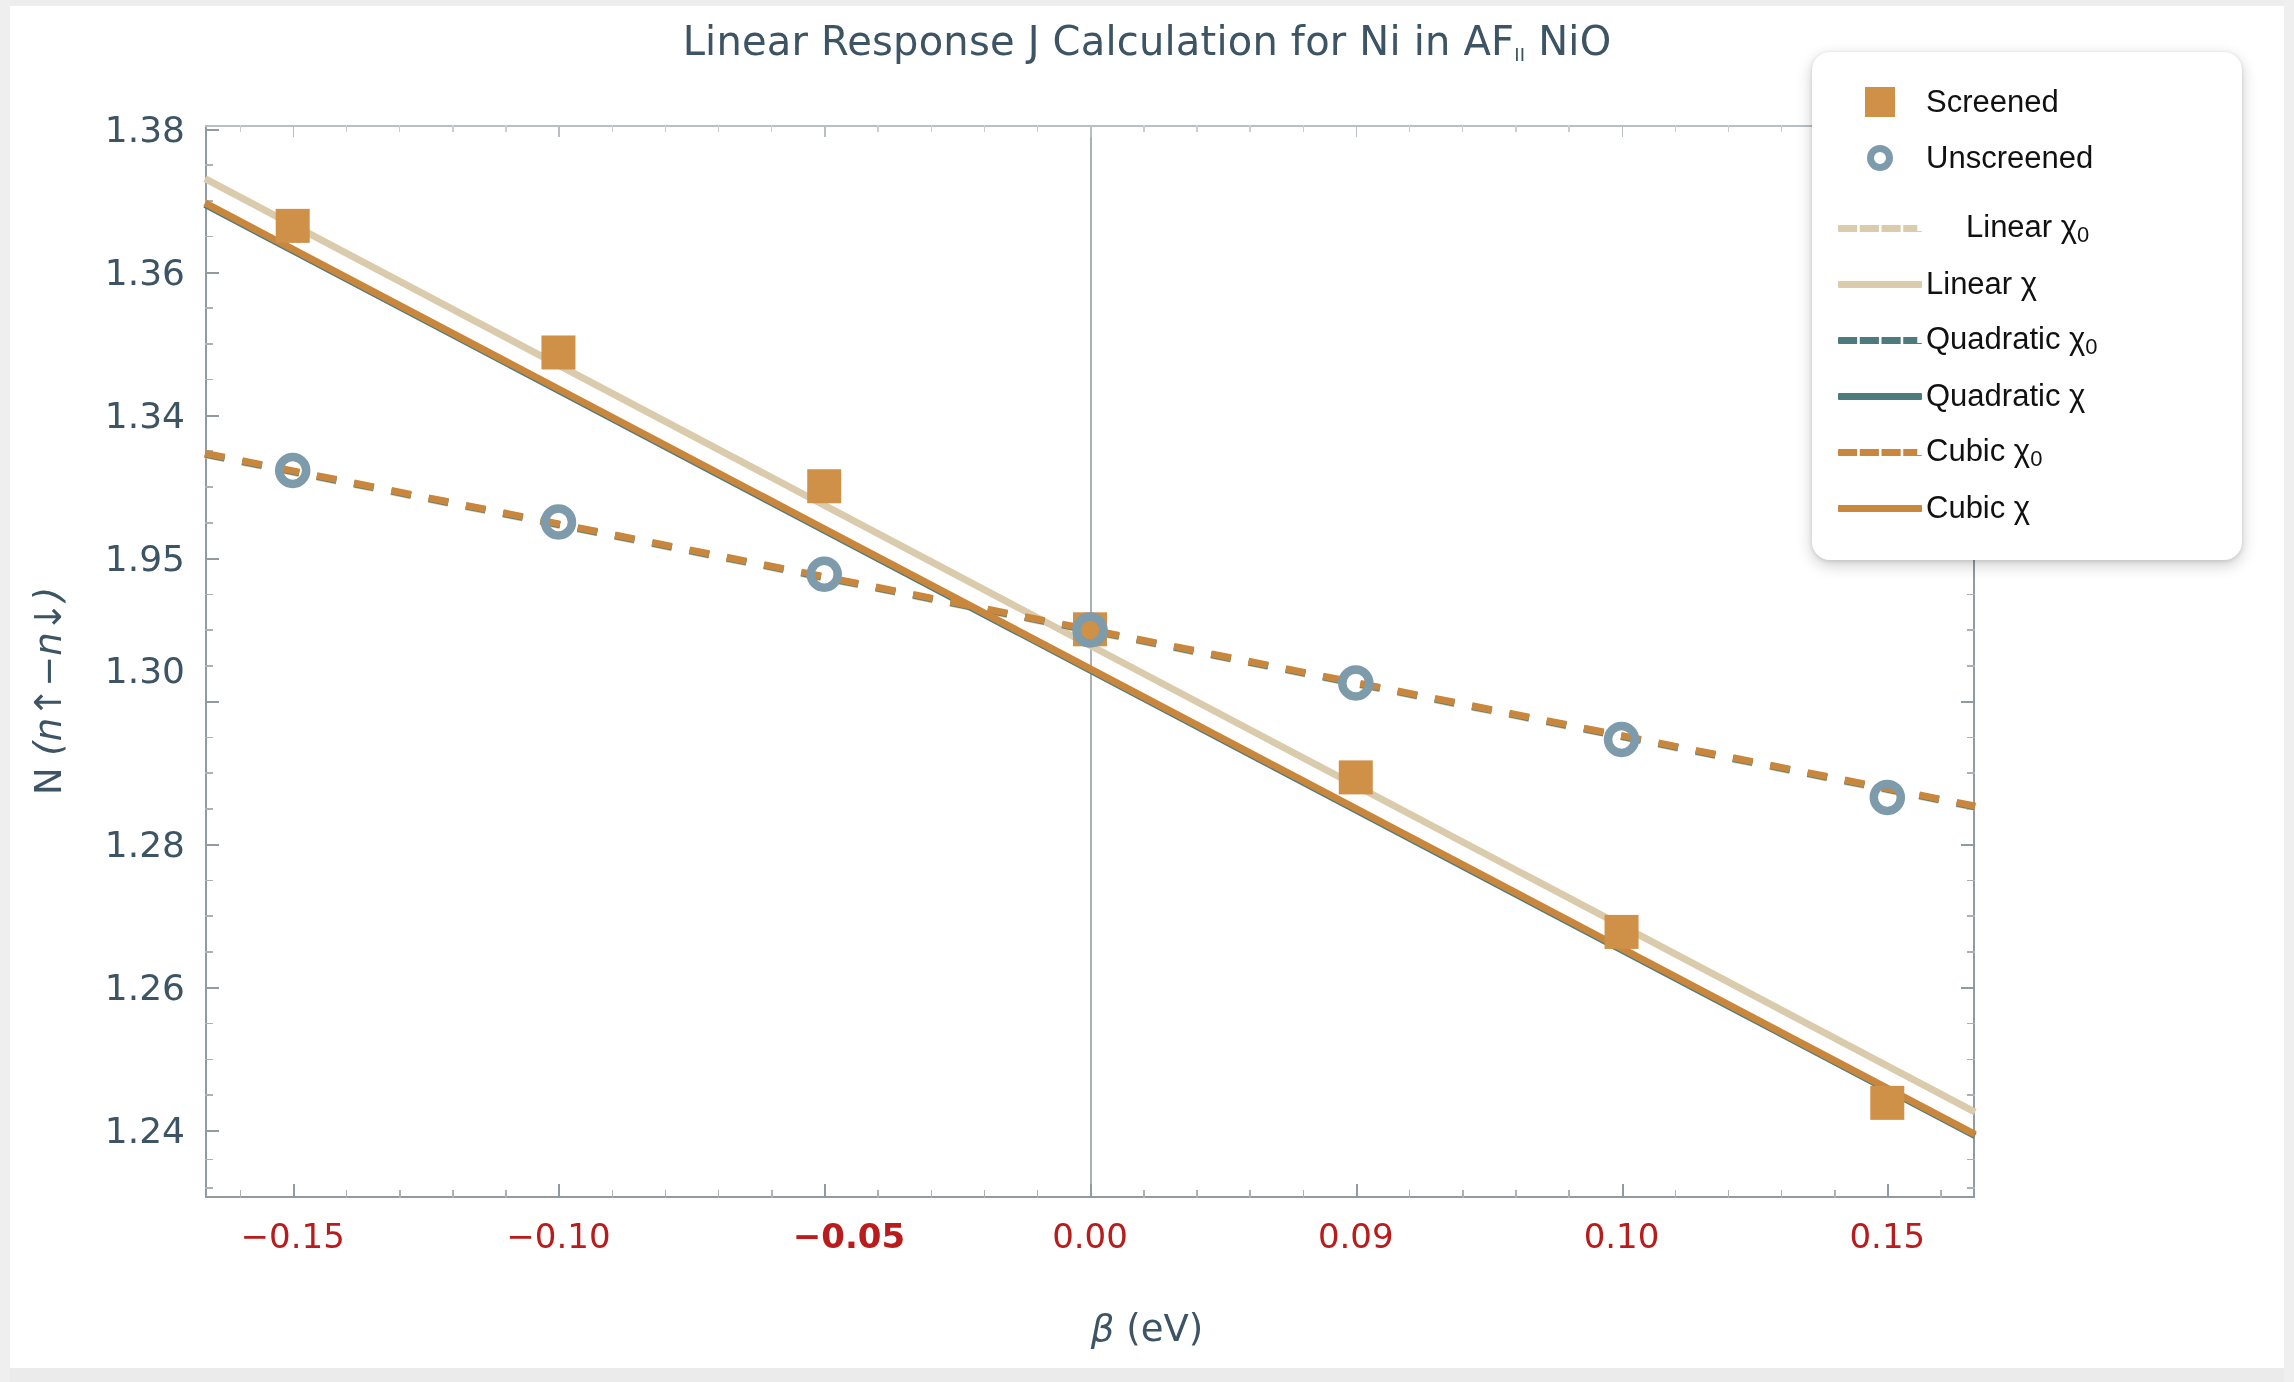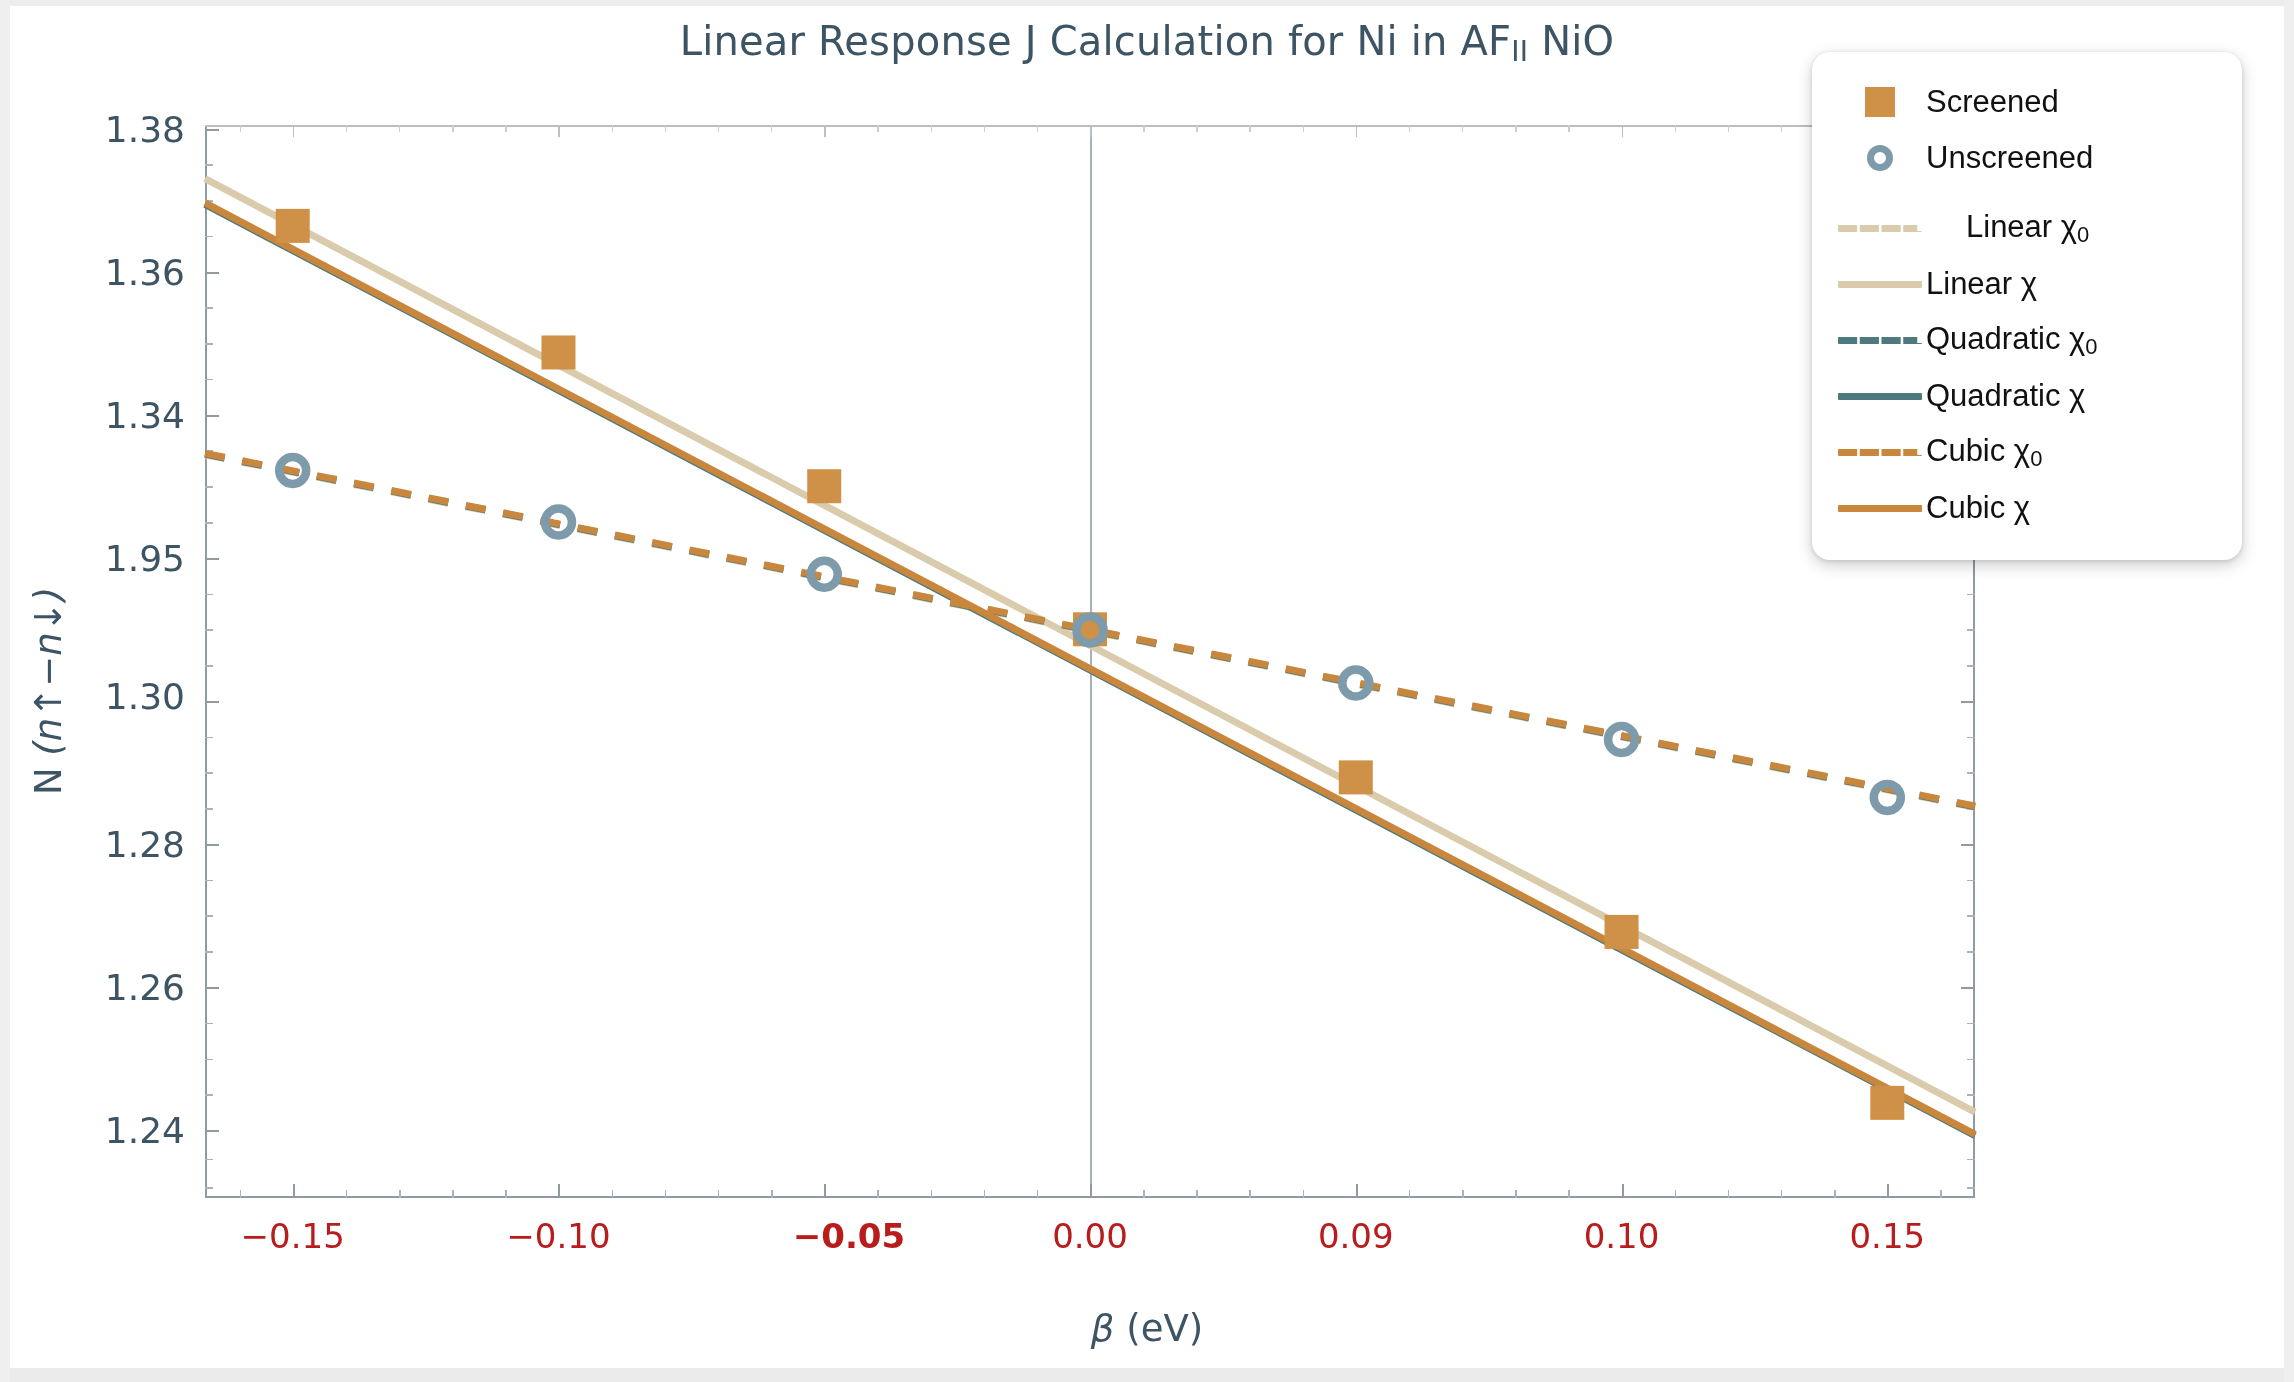--- a/index.html
+++ b/index.html
@@ -24,21 +24,21 @@
     position:absolute;
     left:0;right:0;top:18px;
     text-align:center;
     color:#3c5464;
     font-size:40px;
     font-family:"DejaVu Sans", sans-serif;
     font-weight:400;
     letter-spacing:0.2px;
     white-space:nowrap;
   }
-  #title .sub{font-size:28px;vertical-align:-6px;}
+  #title .sub{font-size:18px;vertical-align:-6px;}
 
   
   #plot{
     position:absolute;
     left:205px;   
     top:125px;    
     width:1770px; 
     height:1073px;
   }
   .frame-line{position:absolute;background:#8f9aa1;}
@@ -279,21 +279,21 @@
         <div class="tick tick-xt-major" style="left: 1682.3px;"></div>
         <div class="tick tick-x-minor" style="left: 34.5495px;"></div>
         <div class="tick tick-xt-minor" style="left: 34.5495px;"></div>
         <div class="tick tick-x-minor" style="left: 1735.45px;"></div>
         <div class="tick tick-xt-minor" style="left: 1735.45px;"></div>
       </div>
     <div id="ylabels">
         <div class="ylabel-txt" style="top: 1005.04px;">1.24</div>
         <div class="ylabel-txt" style="top: 861.977px;">1.26</div>
         <div class="ylabel-txt" style="top: 718.91px;">1.28</div>
-        <div class="ylabel-txt" style="top: 571px;">1.30</div>
+        <div class="ylabel-txt" style="top: 545px;">1.30</div>
         <div class="ylabel-txt" style="top: 432.777px;">1.95</div>
         <div class="ylabel-txt" style="top: 289.71px;">1.34</div>
         <div class="ylabel-txt" style="top: 146.643px;">1.36</div>
         <div class="ylabel-txt" style="top: 3.57667px;">1.38</div>
       </div>
     <div id="xlabels">
         <div class="xlabel-txt" style="left: 87.7027px;">−0.15</div>
         <div class="xlabel-txt" style="left: 353.468px;">−0.10</div>
         <div class="xlabel-txt" style="left: 644px; font-weight: bold;">−0.05</div>
         <div class="xlabel-txt" style="left: 885px;">0.00</div>

